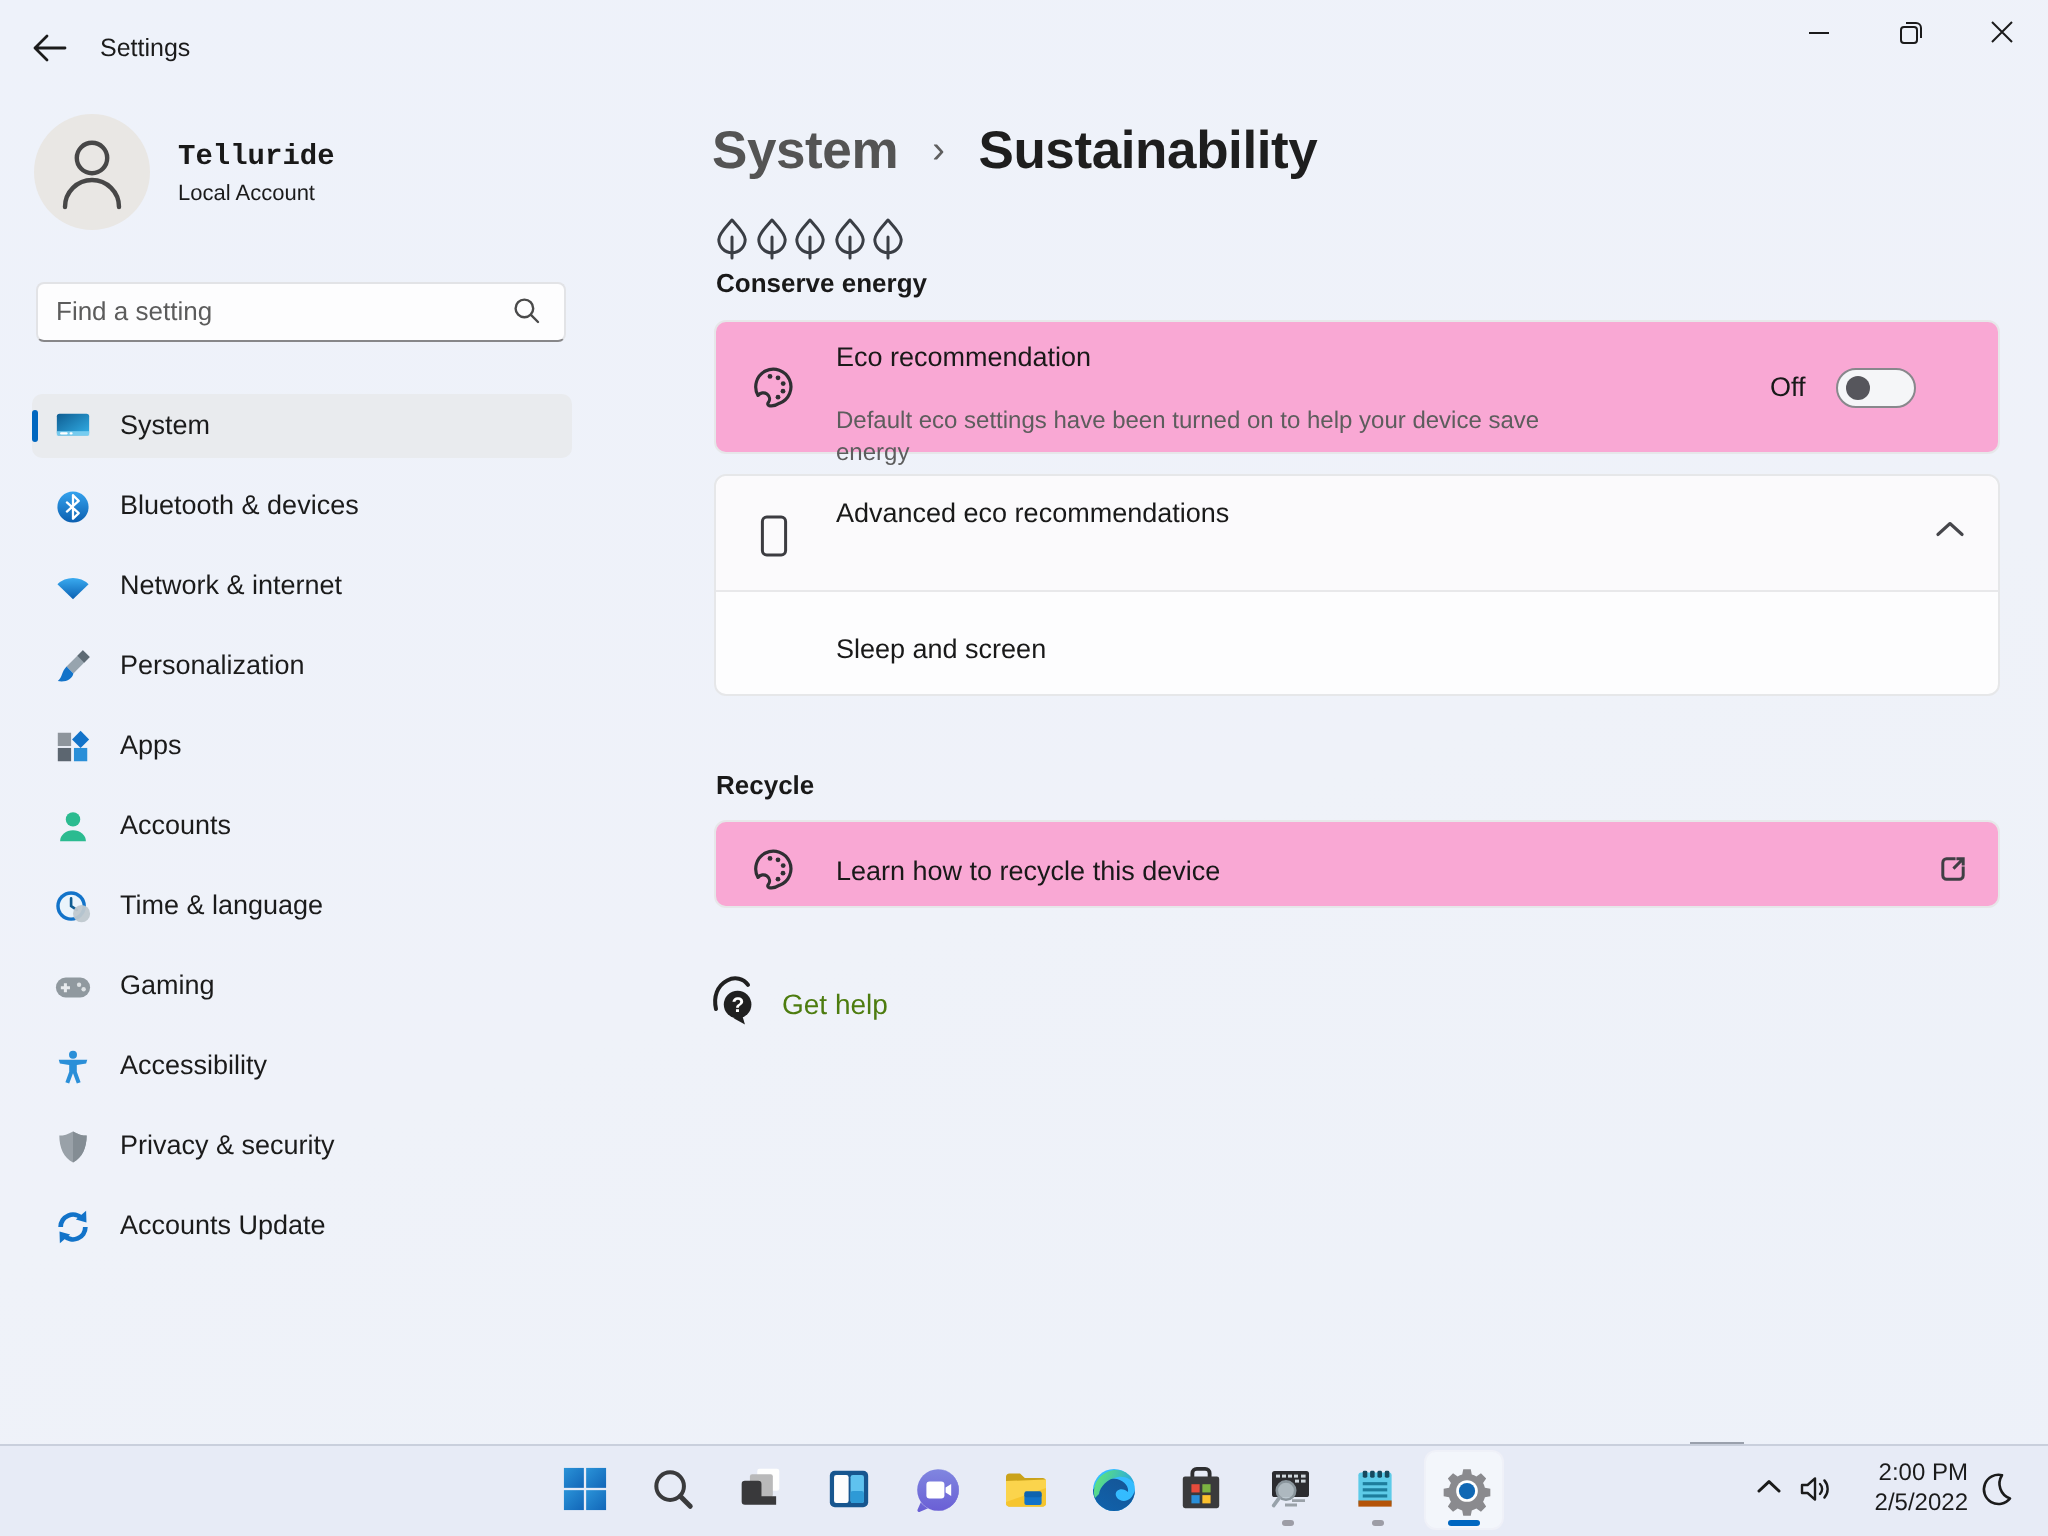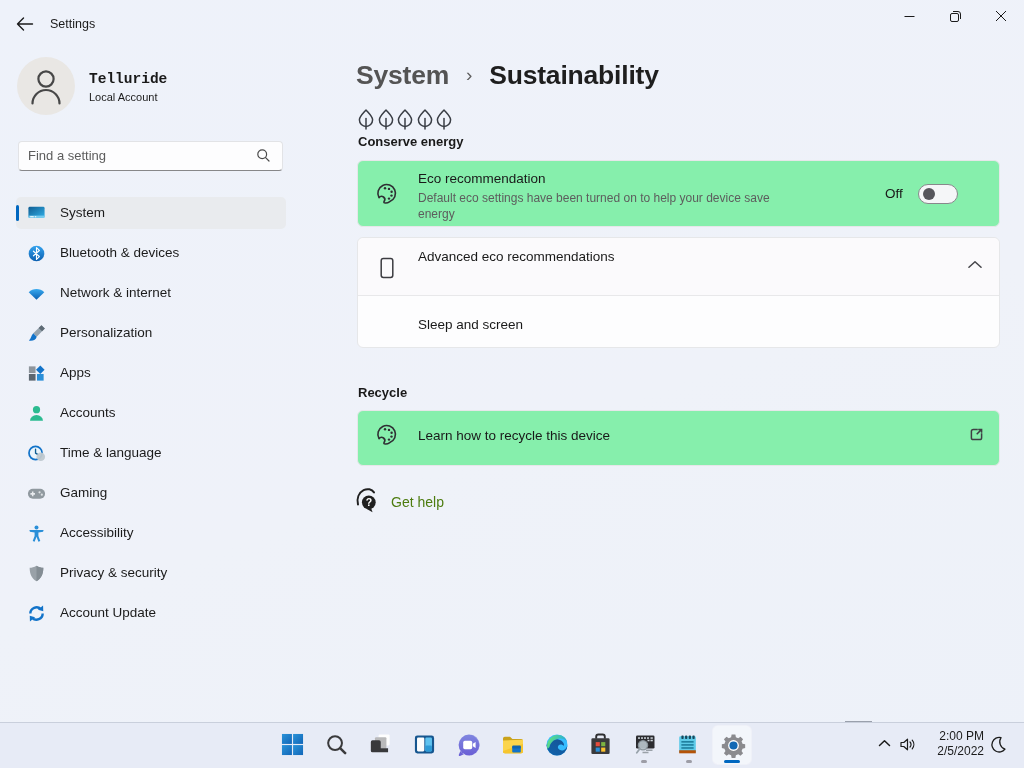--- a/index.html
+++ b/index.html
@@ -27,27 +27,27 @@
 #navsel { left:16px; top:4px; width:270px; height:32px; background:#e9ebee; border-radius:5px; }
 #navpill { left:16px; top:12px; width:3px; height:16px; background:#0067c0; border-radius:2px; }
 
 
 #crumb { left:356px; top:60px; font-size:26.5px; font-weight:bold; color:#545454; letter-spacing:-0.2px;}
 #crumb .sep { color:#5f5f5f; font-size:19px; font-weight:normal; padding:0 17px; position:relative; top:-3px;}
 #crumb .leaf2 { color:#1e1e1e; }
 #leaves { left:358px; top:109px; }
 #conserve { left:358px; top:134px; font-size:13px; font-weight:bold; color:#191919; }
 
-.card { left:357px; width:643px; background:#86efac; border:1px solid #e6e7e9; border-radius:6px; }
+.card { left:357px; width:643px; background:#f9a8d4; border:1px solid #e6e7e9; border-radius:6px; }
 #card1 { top:160px; height:67px; }
 #card2 { top:237px; height:111px; background:#fdfdfe;}
 #card2hdr { left:0; top:0; width:100%; height:58px; background:#fbfafc; border-bottom:1px solid #e8e8ea; border-radius:6px 6px 0 0;}
-#card3 { top:410px; height:56px; }
+#card3 { top:410px; height:44px; }
 .cardtitle { position:absolute; left:60px; font-size:13.5px; color:#191919; }
-.cardsub { position:absolute; left:60px; font-size:12px; color:#5d5d5d; line-height:16px; }
+.cardsub { position:absolute; left:60px; font-size:12px; color:#5d5d5d; line-height:16px;margin-top:12px; }
 #offlbl { left:527px; top:25px; font-size:13.5px; color:#191919; position:absolute;}
 #toggle { position:absolute; left:560px; top:23px; width:40px; height:20px; border:1px solid #88888c;
   border-radius:10px; background:#f5f6f8; }
 #knob { position:absolute; left:4px; top:3px; width:12px; height:12px; border-radius:50%; background:#56565c; }
 #recyclelbl { left:358px; top:385px; font-size:13px; font-weight:bold; color:#191919; }
 #gethelpico { left:355px; top:486px; }
 #gethelptxt { left:391px; top:494px; font-size:14px; color:#4d7c0f; font-weight:500;}
 
 
 #taskbar { left:0; top:722px; width:1024px; height:46px; background:#e7ebf6; border-top:1px solid #c9cfdc; }
@@ -195,21 +195,21 @@
         </svg></span>
       <span class="lbl">Privacy &amp; security</span>
     </div>
     <div class="navitem" style="top:400px">
       <span class="ic"><svg viewBox="0 0 20 20" width="19" height="19">
           <path d="M3.5 10 A6.5 6.5 0 0 1 14.6 5.4" fill="none" stroke="#1273c9" stroke-width="2.5"></path>
           <path d="M16.9 1.5 L17.1 7.6 L11.5 6.0 Z" fill="#1273c9"></path>
           <path d="M16.5 10 A6.5 6.5 0 0 1 5.4 14.6" fill="none" stroke="#1273c9" stroke-width="2.5"></path>
           <path d="M3.1 18.5 L2.9 12.4 L8.5 14.0 Z" fill="#1273c9"></path>
         </svg></span>
-      <span class="lbl">Account Update</span>
+      <span class="lbl">Accounts Update</span>
     </div>
   </div>
 
 <div class="abs" id="crumb">System<span class="sep">›</span><span class="leaf2">Sustainability</span></div>
 <div class="abs" id="leaves"><svg width="16" height="21" viewBox="0 0 16 21" style="margin-right:3.5px">
   <path d="M8 1 C5.2 4.2 1.4 7.8 1.4 10.8 a6.6 6.6 0 0 0 13.2 0 C14.6 7.8 10.8 4.2 8 1 Z" fill="none" stroke="#3a3e45" stroke-width="1.5" stroke-linejoin="round"></path>
   <path d="M8 9.5 V20" stroke="#3a3e45" stroke-width="1.5" stroke-linecap="round"></path>
     </svg><svg width="16" height="21" viewBox="0 0 16 21" style="margin-right:3.5px">
   <path d="M8 1 C5.2 4.2 1.4 7.8 1.4 10.8 a6.6 6.6 0 0 0 13.2 0 C14.6 7.8 10.8 4.2 8 1 Z" fill="none" stroke="#3a3e45" stroke-width="1.5" stroke-linejoin="round"></path>
   <path d="M8 9.5 V20" stroke="#3a3e45" stroke-width="1.5" stroke-linecap="round"></path>

